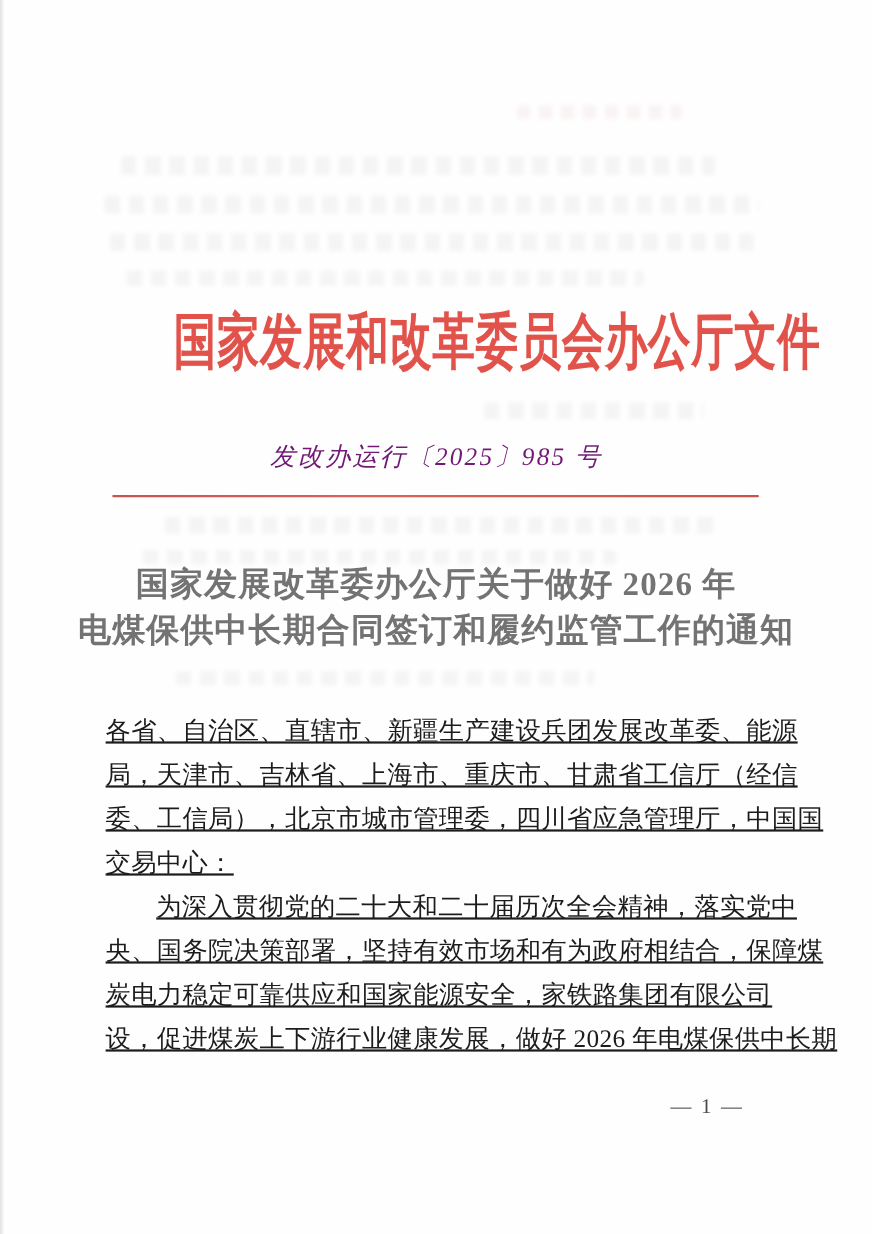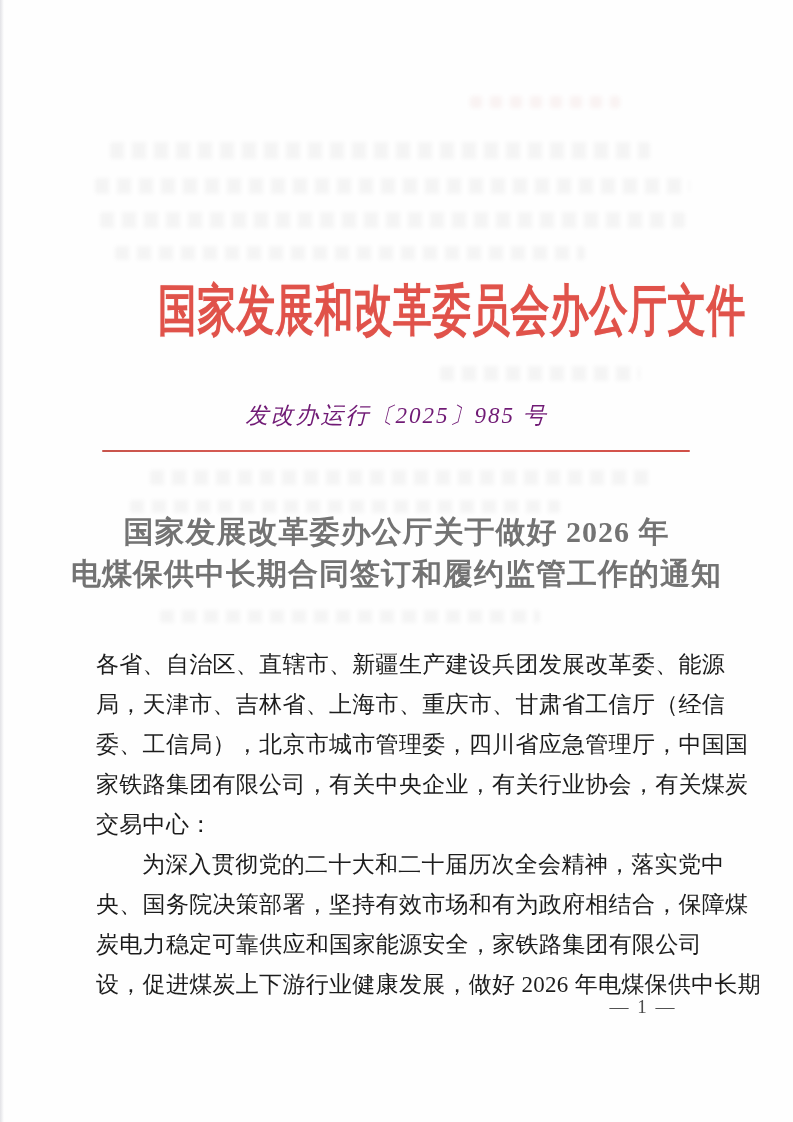--- a/index.html
+++ b/index.html
@@ -112,20 +112,21 @@
     font-size: 23px;
     line-height: 40px;
     color: #1c1c1c;
   }
   .bline {
     height: 40px;
     white-space: nowrap;
     text-align: justify;
     text-align-last: justify;
     letter-spacing: 0.3px;
+    text-decoration: underline;
   }
   .bline.short {
     text-align-last: left;
   }
   .bline.indent {
     padding-left: 46px;
   }
 
   
   .page-number {
@@ -166,21 +167,20 @@
 
   <div class="doc-title">
     <div>国家发展改革委办公厅关于做好 2026 年</div>
     <div>电煤保供中长期合同签订和履约监管工作的通知</div>
   </div>
 
   <div class="body-block">
     <div class="bline">各省、自治区、直辖市、新疆生产建设兵团发展改革委、能源</div>
     <div class="bline">局，天津市、吉林省、上海市、重庆市、甘肃省工信厅（经信</div>
     <div class="bline">委、工信局），北京市城市管理委，四川省应急管理厅，中国国</div>
-    <div class="bline">家铁路集团有限公司，有关中央企业，有关行业协会，有关煤炭</div>
     <div class="bline short">交易中心：</div>
     <div class="bline indent">为深入贯彻党的二十大和二十届历次全会精神，落实党中</div>
     <div class="bline">央、国务院决策部署，坚持有效市场和有为政府相结合，保障煤</div>
     <div class="bline">炭电力稳定可靠供应和国家能源安全，家铁路集团有限公司</div>
     <div class="bline">设，促进煤炭上下游行业健康发展，做好 2026 年电煤保供中长期</div>
   </div>
 
   <div class="page-number">— 1 —</div>
 
 </div>

